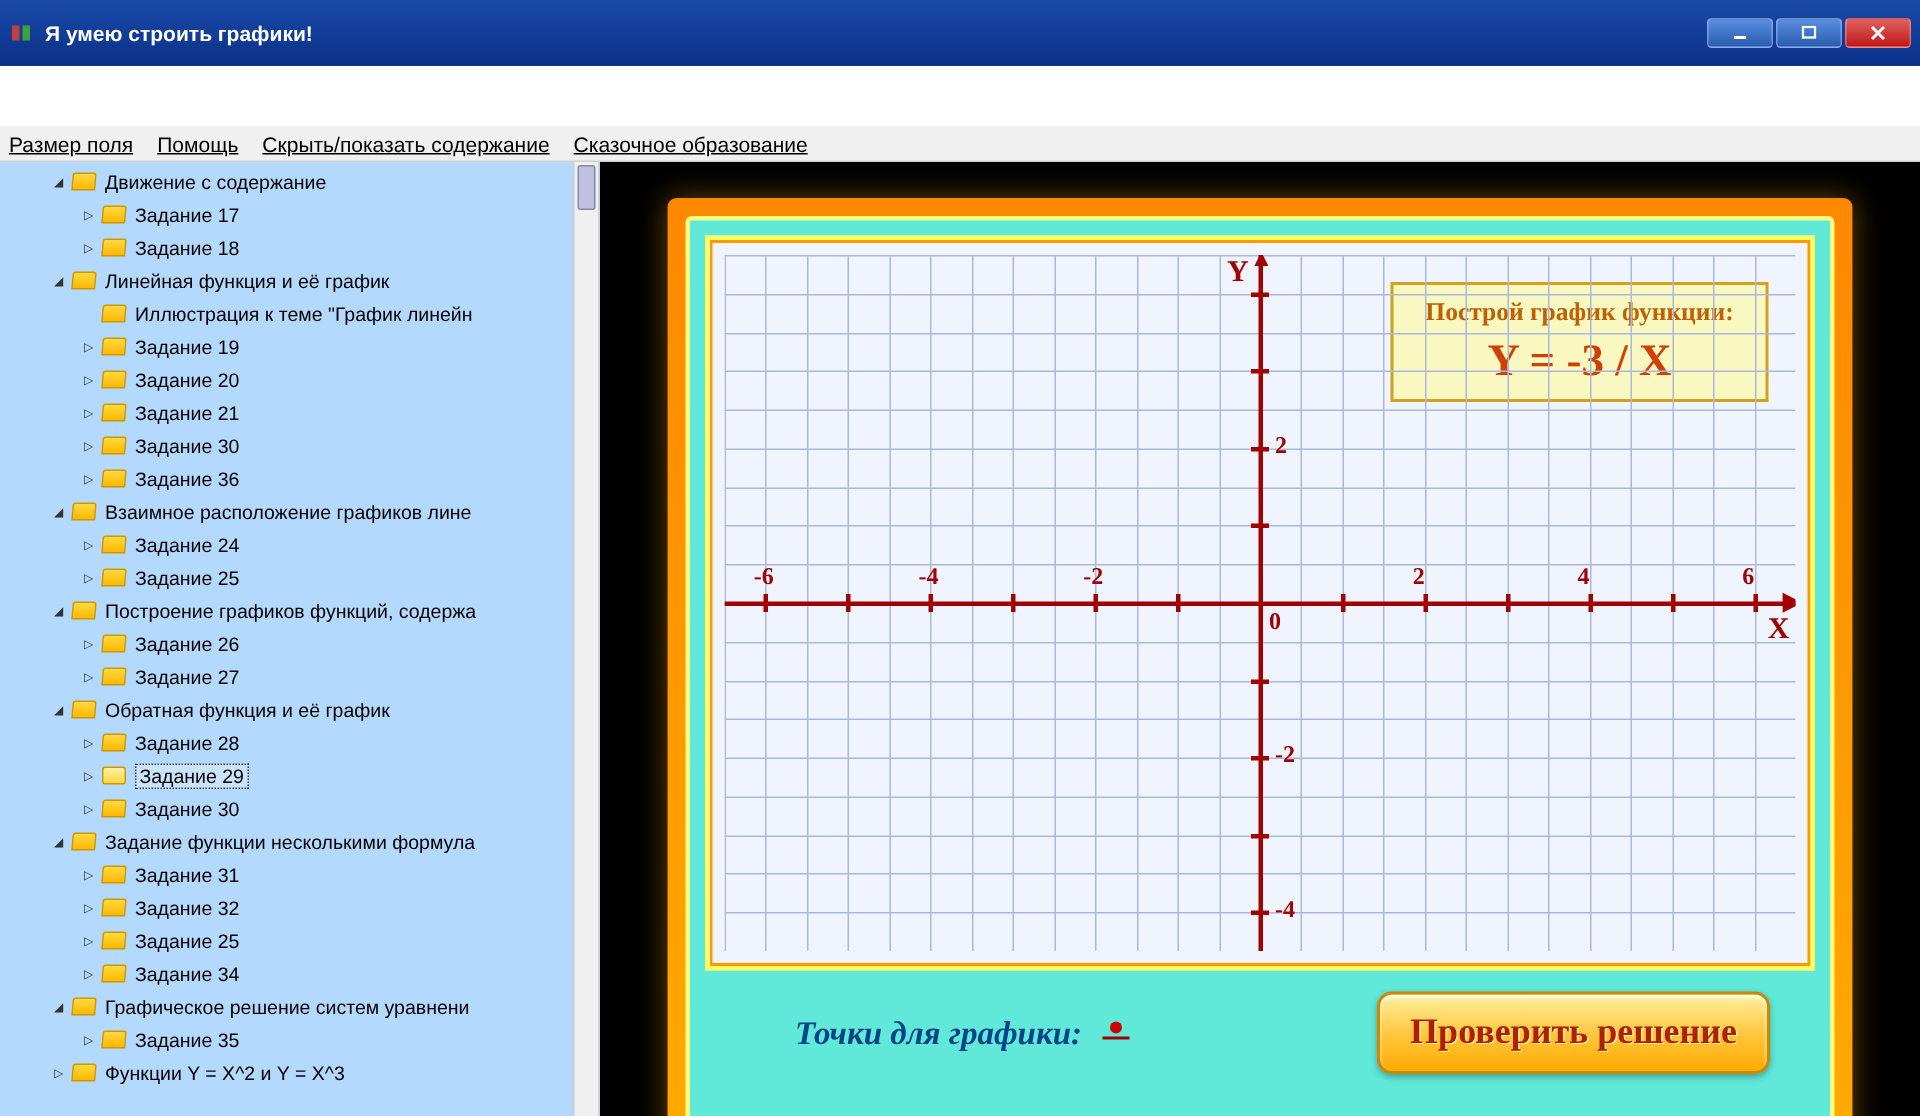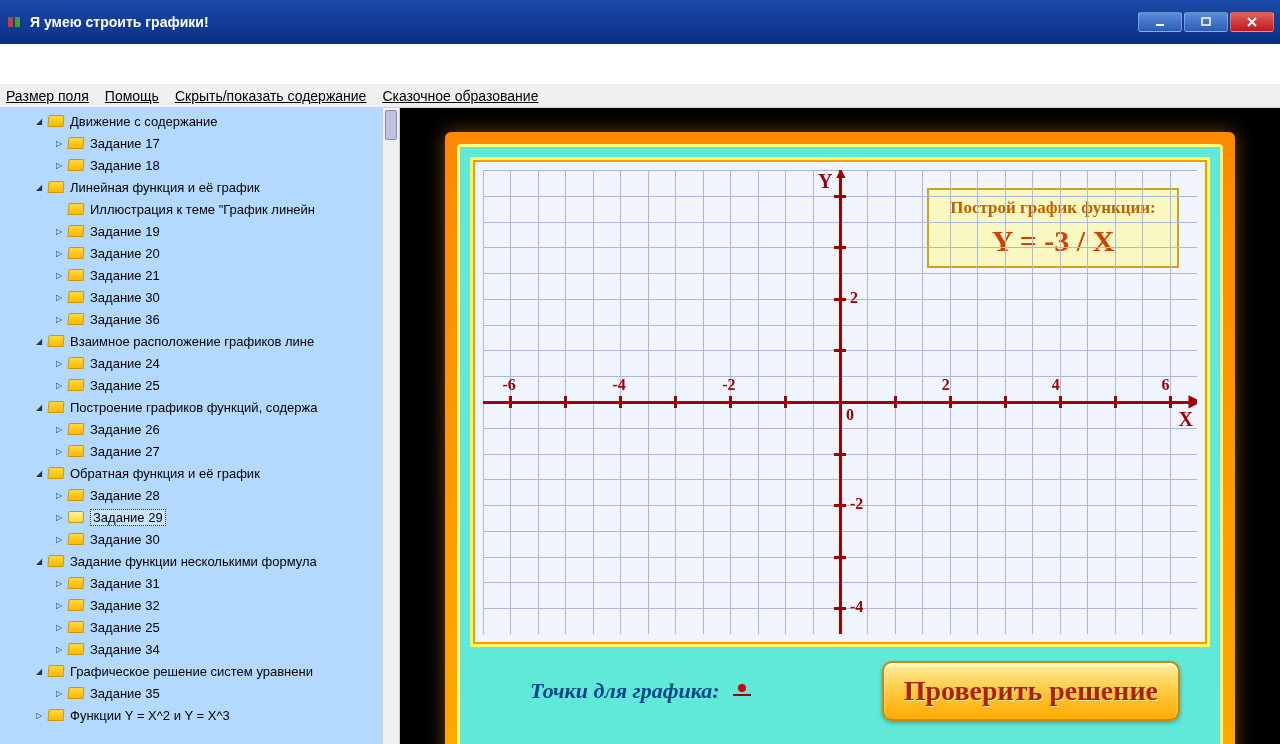--- a/index.html
+++ b/index.html
@@ -76,21 +76,21 @@
 
 .task-box { position: absolute; top: 18px; right: 18px; width: 252px; background: #f8f8c0; border: 2px solid #d4a020; padding: 8px 12px; text-align: center; font-family: 'Times New Roman', serif; }
 .task-box .prompt { color: #c06000; font-size: 17px; font-weight: bold; margin-bottom: 6px; }
 .task-box .formula { color: #d04000; font-size: 30px; font-weight: bold; }
 
 .bottom-row { display: flex; align-items: center; justify-content: space-between; padding: 14px 30px 0 60px; }
 .points-label { font-family: 'Times New Roman', serif; font-size: 22px; font-weight: bold; color: #004488; font-style: italic; }
 .point-marker { display: inline-block; width: 18px; margin-left: 10px; border-bottom: 2px solid #a00000; position: relative; vertical-align: middle; }
 .point-marker::before { content: ""; position: absolute; left: 5px; top: -10px; width: 8px; height: 8px; background: #cc0000; border-radius: 50%; }
 
-.check-btn { padding: 12px 20px; background: linear-gradient(to bottom, #fff0a0, #ffc840, #ffaa00); border: 2px solid #cc8800; border-radius: 10px; font-family: 'Times New Roman', serif; font-size: 28px; font-weight: bold; color: #b02000; text-shadow: 1px 1px 0 #fff0a0; cursor: pointer; box-shadow: inset 0 2px 3px rgba(255,255,255,.8), 0 2px 4px rgba(0,0,0,.3); margin-left: 16px; }
+.check-btn { padding: 12px 20px; background: linear-gradient(to bottom, #fff0a0, #ffc840, #ffaa00); border: 2px solid #cc8800; border-radius: 10px; font-family: 'Times New Roman', serif; font-size: 24px; font-weight: bold; color: #b02000; text-shadow: 1px 1px 0 #fff0a0; cursor: pointer; box-shadow: inset 0 2px 3px rgba(255,255,255,.8), 0 2px 4px rgba(0,0,0,.3); margin-left: 16px; }
 </style>
 </head>
 <body>
 
 <div class="titlebar">
   <span class="app-icon">
     <svg viewBox="0 0 16 16">
         <rect x="2" y="3" width="5" height="10" fill="#c04040"></rect>
         <rect x="9" y="3" width="5" height="10" fill="#40a040"></rect>
       </svg>
@@ -366,21 +366,21 @@
               <div class="tick h" style="top: 127.889px; left: 351px;"></div>
               <div class="tick h" style="top: 76.3333px; left: 351px;"></div>
               <div class="tick h" style="top: 24.7778px; left: 351px;"></div>
               <div class="tick-label" style="left: 367px; top: 118.889px;">2</div>
               <div class="tick-label" style="left: 367px; top: 325.111px;">-2</div>
               <div class="tick-label" style="left: 367px; top: 428.222px;">-4</div>
             </div>
         </div>
         <div class="bottom-row">
           <div>
-            <span class="points-label">Точки для графика:</span>
+            <span class="points-label">Точки для графики:</span>
             <span class="point-marker"></span>
           </div>
           <button class="check-btn">Проверить решение</button>
         </div>
       </div>
     </div>
   </div>
 </div>
 
 </body></html>

